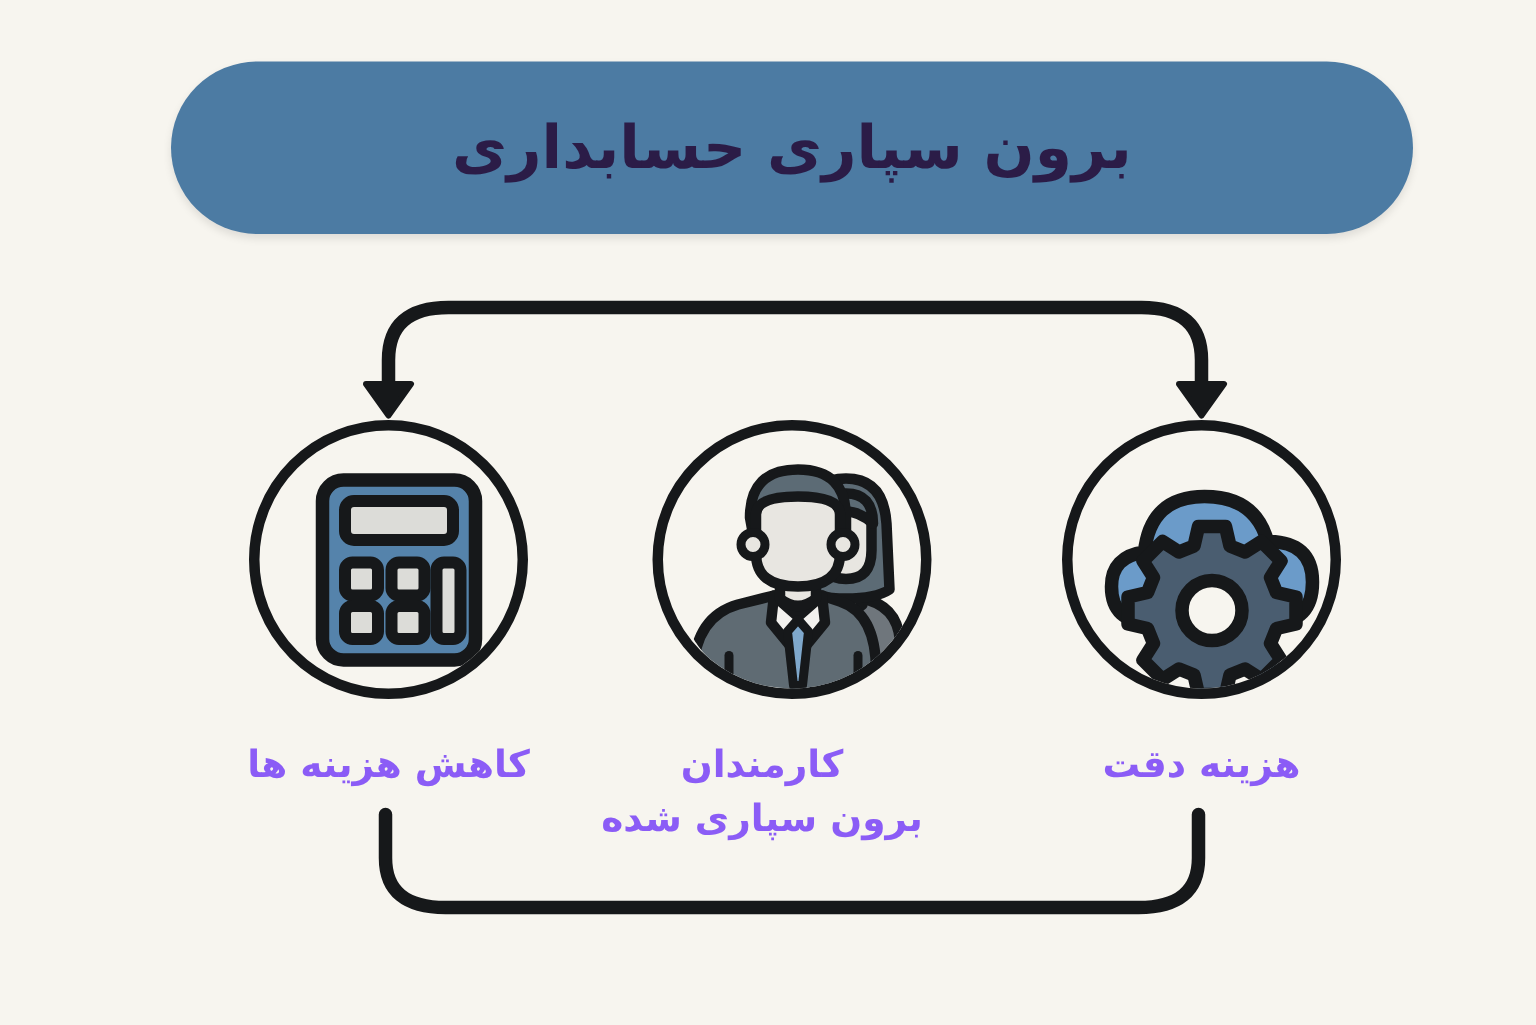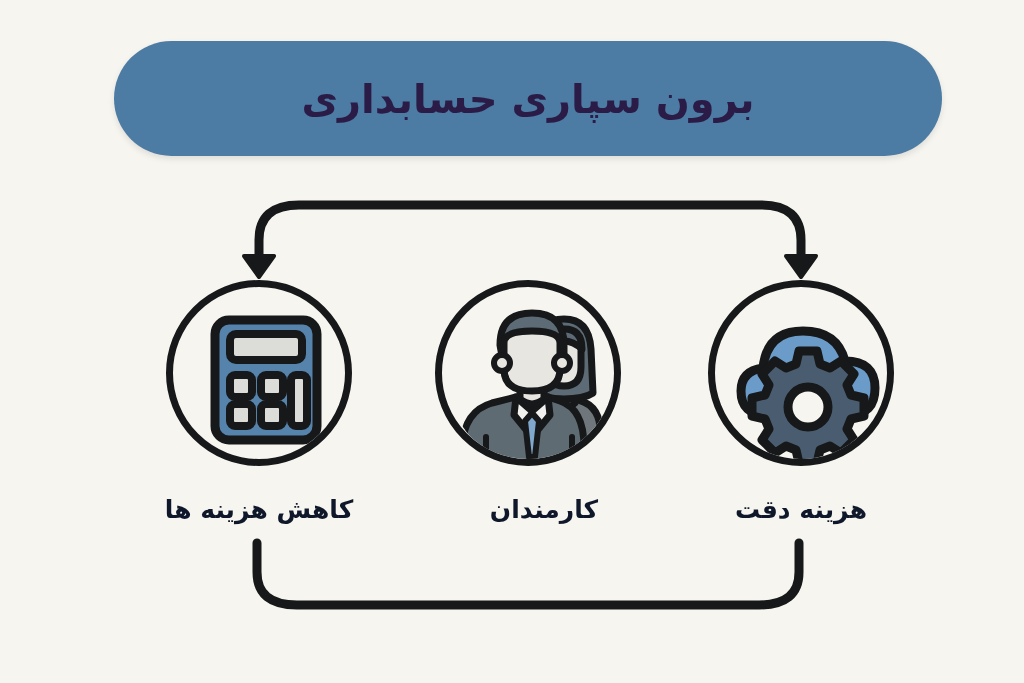--- a/index.html
+++ b/index.html
@@ -78,28 +78,28 @@
   .node-svg {
     position: absolute;
     left: 0;
     top: 0;
   }
   
   .caption {
     position: absolute;
     text-align: center;
     direction: rtl;
-    color: #0f172a;
+    color: #8b5cf6;
     font-size: 25px;
     font-weight: bold;
     line-height: 1.45;
     font-family: "DejaVu Sans", "Liberation Sans", sans-serif;
   }
   .caption-1 { left: 103px; top: 492px; width: 280px; }
-  .caption-2 { left: 388px; top: 492px; width: 280px; text-align: center; }
+  .caption-2 { left: 352px; top: 492px; width: 280px; text-align: center; }
   .caption-3 { left: 645px; top: 492px; width: 280px; }
   .caption-line { display: block; }
 </style>
 </head>
 <body>
 
 <div id="infographic">
 
   <div class="title-banner">
     <div class="title-text">برون سپاری حسابداری</div>
@@ -194,19 +194,20 @@
       </svg>
     </div>
   </div>
 
   <div class="caption caption-1">
     <span class="caption-line">کاهش هزینه ها</span>
   </div>
 
   <div class="caption caption-2">
     <span class="caption-line">کارمندان</span>
+    <span class="caption-line">برون سپاری شده</span>
   </div>
 
   <div class="caption caption-3">
     <span class="caption-line">هزینه دقت</span>
   </div>
 
 </div>
 
 </body></html>

